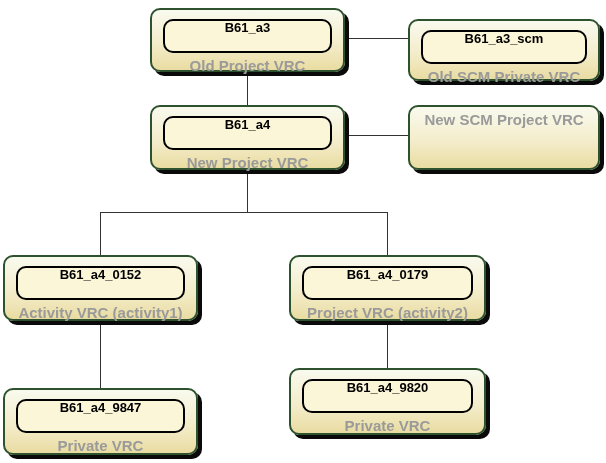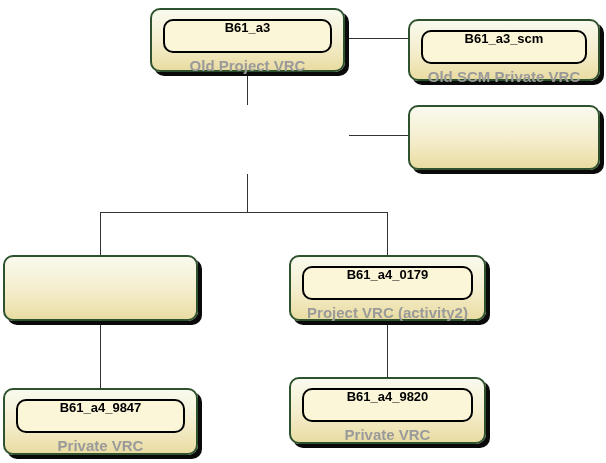--- a/index.html
+++ b/index.html
@@ -55,41 +55,52 @@
     <div class="subtitle">Old Project VRC</div>
   </div>
 
   <div class="node" style="left:408px;top:19px;width:192px;height:62px">
     <div class="pill">
       <span>B61_a3_scm</span>
     </div>
     <div class="subtitle">Old SCM Private VRC</div>
   </div>
 
+  <div class="node" style="left:150px;top:105px;width:195px;height:65px">
+    <div class="pill">
+      <span>B61_a4</span>
+    </div>
+    <div class="subtitle">New Project VRC</div>
+  </div>
 
   <div class="node" style="left:408px;top:105px;width:192px;height:65px">
+    <div class="subtitle">New SCM Project VRC</div>
   </div>
 
   <div class="node" style="left:3px;top:255px;width:195px;height:66px">
+    <div class="pill">
+      <span>B61_a4_0152</span>
+    </div>
+    <div class="subtitle">Activity VRC (activity1)</div>
   </div>
 
   <div class="node" style="left:289px;top:255px;width:197px;height:66px">
     <div class="pill">
       <span>B61_a4_0179</span>
     </div>
     <div class="subtitle">Project VRC (activity2)</div>
   </div>
 
   <div class="node" style="left:3px;top:388px;width:195px;height:67px">
     <div class="pill">
       <span>B61_a4_9847</span>
     </div>
     <div class="subtitle">Private VRC</div>
   </div>
 
-  <div class="node" style="left:289px;top:377px;width:197px;height:67px">
+  <div class="node" style="left:289px;top:368px;width:197px;height:67px">
     <div class="pill">
       <span>B61_a4_9820</span>
     </div>
     <div class="subtitle">Private VRC</div>
   </div>
 
 </div>
 
 </body></html>

